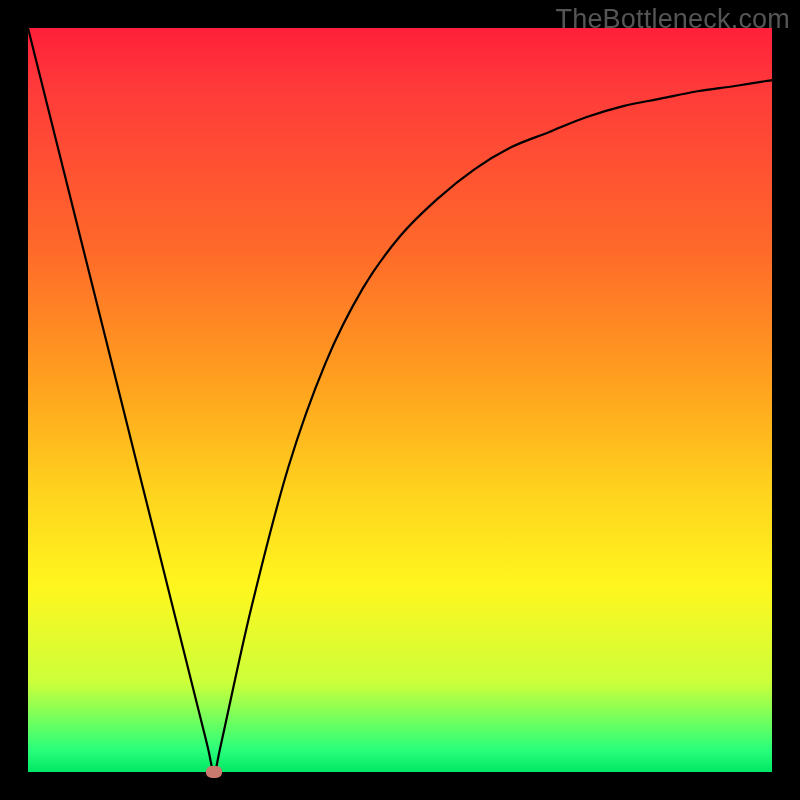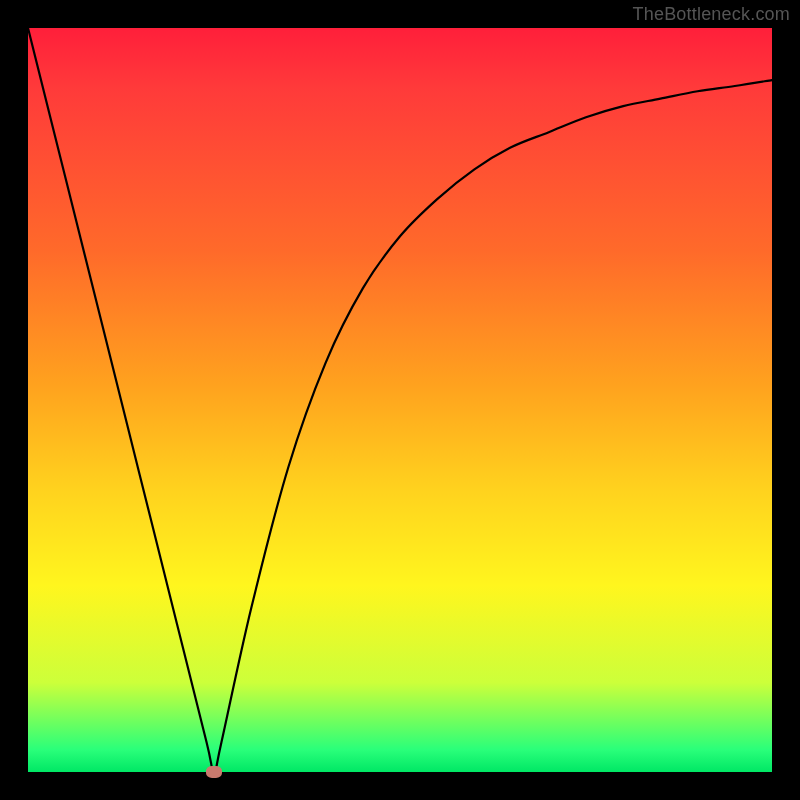--- a/index.html
+++ b/index.html
@@ -35,21 +35,21 @@
       #ccff3a 88%,
       #2aff7a 97%,
       #00e765 100%
     );
   }
   .watermark {
     position: absolute;
     top: 4px;
     right: 10px;
     color: #555;
-    font-size: 18px;
+    font-size: 27px;
     font-weight: 500;
     letter-spacing: 0.2px;
     user-select: none;
   }
   svg.curve {
     position: absolute;
     left: 0;
     top: 0;
     width: 744px;
     height: 744px;

